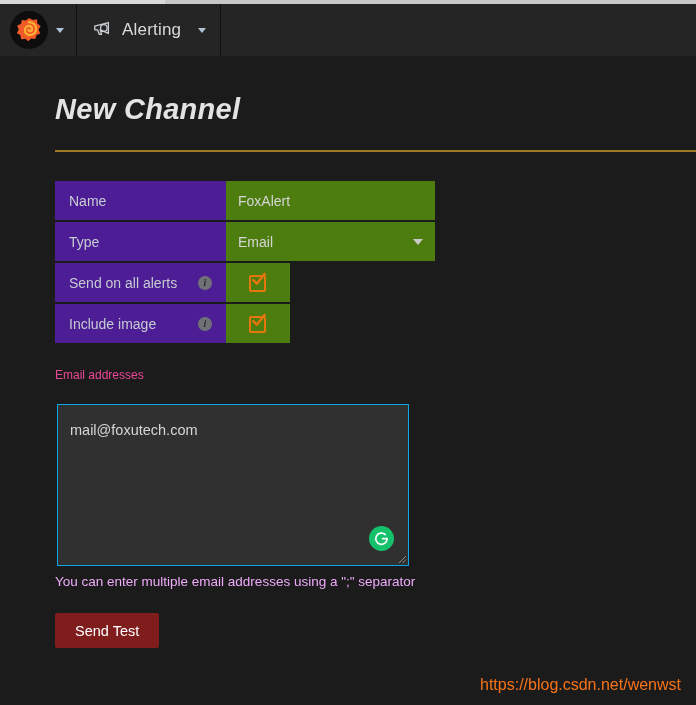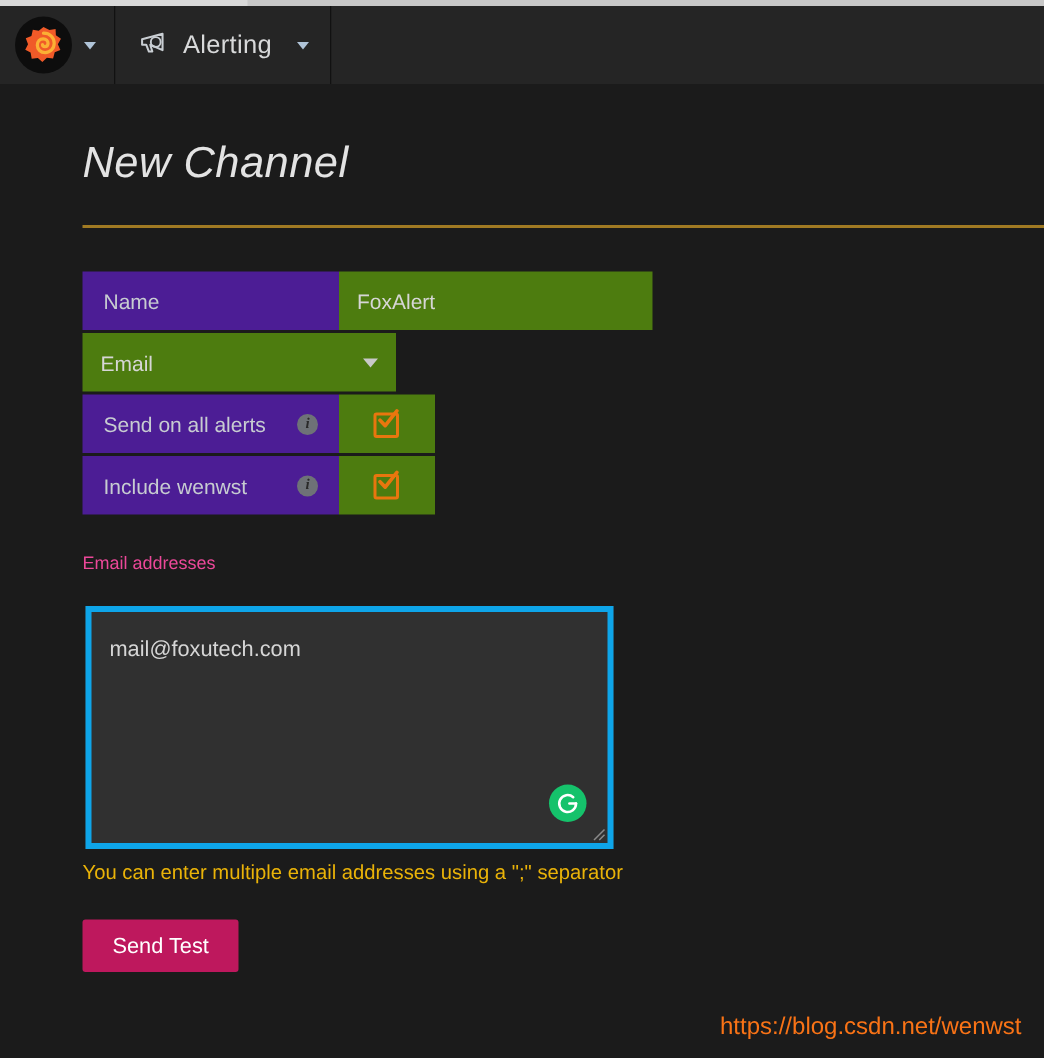--- a/index.html
+++ b/index.html
@@ -60,21 +60,21 @@
 
   
   #page {
     position: absolute; top: 56px; left: 0;
     width: 696px; height: 649px;
     background: #1b1b1b;
   }
 
   #page-title {
     position: absolute; left: 55px; top: 37px;
-    font-size: 29px; font-style: italic; font-weight: 400;
+    font-size: 29px; font-style: italic; font-weight: 700;
     color: #e3e3e3; letter-spacing: .3px;
     white-space: nowrap;
   }
   #title-divider {
     position: absolute; left: 55px; top: 94px;
     width: 641px; height: 2px;
     background: #a07a23;
   }
 
   
@@ -126,57 +126,57 @@
   }
 
   
   #email-heading {
     position: absolute; left: 55px; top: 312px;
     font-size: 12px; color: #ec4899; font-weight: 400;
   }
   #email-textarea-wrap {
     position: absolute; left: 57px; top: 348px;
     width: 352px; height: 162px;
-    background: #303030; border: 4px solid #0ea5e9;
+    background: #303030; border: 1px solid #0ea5e9;
   }
   #email-textarea-text {
     position: absolute; left: 12px; top: 17px;
     color: #d6d6d6; font-size: 14.5px;
     white-space: nowrap;
   }
   #grammarly-badge {
     position: absolute; right: 14px; bottom: 14px;
     width: 25px; height: 25px; border-radius: 50%;
     background: #15c26b;
     display: flex; align-items: center; justify-content: center;
     cursor: pointer;
   }
   #resize-handle {
     position: absolute; right: 1px; bottom: 1px;
     width: 11px; height: 11px; cursor: nwse-resize;
   }
   #email-help {
     position: absolute; left: 55px; top: 518px;
-    color: #eab308; font-size: 13.5px; white-space: nowrap;
+    color: #f0abfc; font-size: 13.5px; white-space: nowrap;
   }
 
   
   #actions { position: absolute; left: 55px; top: 557px; display: flex; gap: 13px; }
   .btn {
     border: none; border-radius: 2px;
     color: #fff; font-size: 14.5px;
     font-family: "Liberation Sans", sans-serif;
     padding: 0 20px; height: 35px;
     cursor: pointer; white-space: nowrap;
   }
   #save-button {
     background: linear-gradient(#3ca64e, #2a9142);
     min-width: 100px;
   }
-  #send-test-button { background: #be185d; min-width: 96px; }
+  #send-test-button { background: #7f1d1d; min-width: 96px; }
 
   
   #watermark {
     position: absolute; right: 15px; bottom: 11px;
     color: #f97316; font-size: 16px; white-space: nowrap;
   }
 </style>
 </head>
 <body>
 
@@ -219,20 +219,23 @@
     <div class="form-row">
       <div class="form-label">
         <span class="lbl-text">Name</span>
       </div>
       <div class="form-value">
         <span>FoxAlert</span>
       </div>
     </div>
 
     <div class="form-row">
+      <div class="form-label">
+        <span class="lbl-text">Type</span>
+      </div>
       <div class="form-value select">
         <span>Email</span>
         <span class="select-caret"></span>
       </div>
     </div>
 
     <div class="form-row">
       <div class="form-label">
         <span class="lbl-text">Send on all alerts</span>
         <span class="info-icon">i</span>
@@ -242,21 +245,21 @@
           <span class="box"></span>
           <svg class="tick" viewBox="0 0 16 16" aria-hidden="true">
             <path d="M2.5 8.2 L6.2 12 L14.5 1.5" fill="none" stroke="#e8760e" stroke-width="2.6" stroke-linecap="round" stroke-linejoin="round"></path>
           </svg>
         </span>
       </div>
     </div>
 
     <div class="form-row">
       <div class="form-label">
-        <span class="lbl-text">Include wenwst</span>
+        <span class="lbl-text">Include image</span>
         <span class="info-icon">i</span>
       </div>
       <div class="form-value checkbox-cell">
         <span class="checkbox-glyph">
           <span class="box"></span>
           <svg class="tick" viewBox="0 0 16 16" aria-hidden="true">
             <path d="M2.5 8.2 L6.2 12 L14.5 1.5" fill="none" stroke="#e8760e" stroke-width="2.6" stroke-linecap="round" stroke-linejoin="round"></path>
           </svg>
         </span>
       </div>

